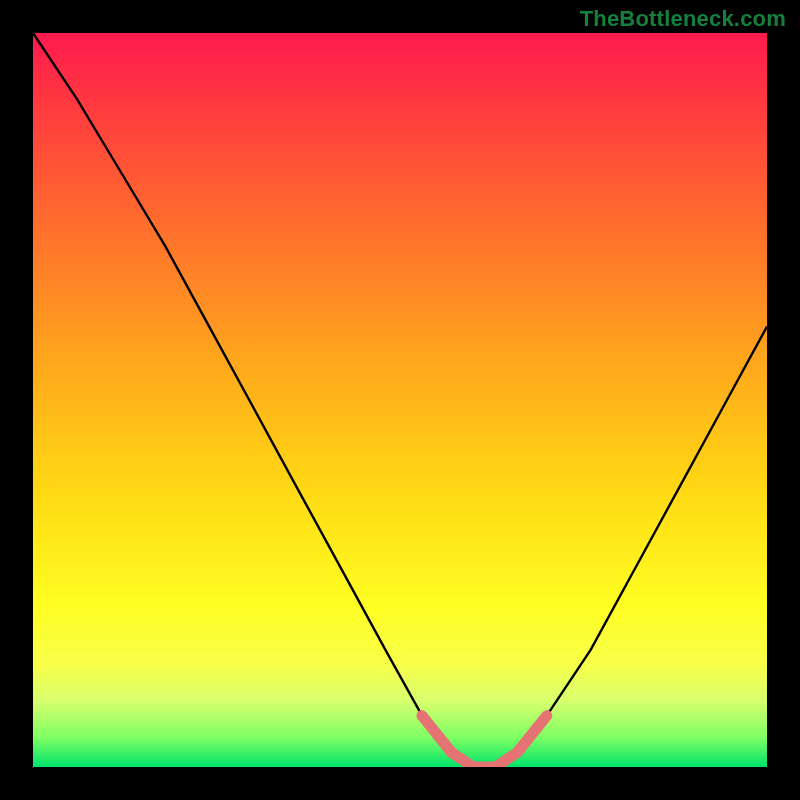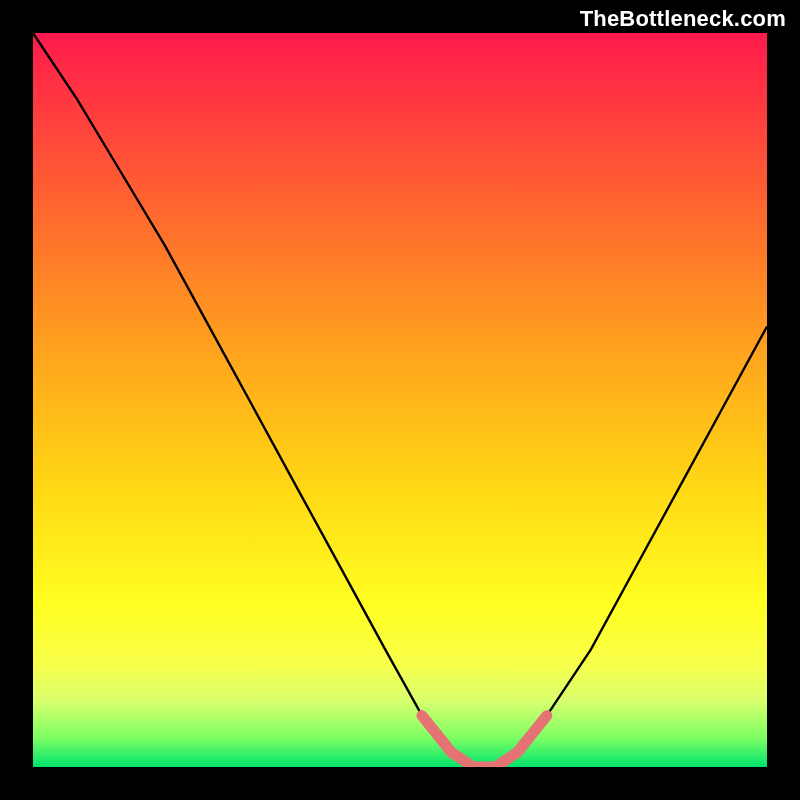--- a/index.html
+++ b/index.html
@@ -36,21 +36,21 @@
       #7eff64 96%,
       #00e36b 100%);
   }
   .watermark {
     position: absolute;
     top: 6px;
     right: 14px;
     font-family: Arial, Helvetica, sans-serif;
     font-size: 22px;
     font-weight: 600;
-    color: #ffffff;
+    color: #15803d;
     letter-spacing: 0.2px;
   }
   svg.curve {
     position: absolute;
     left: 0;
     top: 0;
     width: 734px;
     height: 734px;
   }
 </style>

